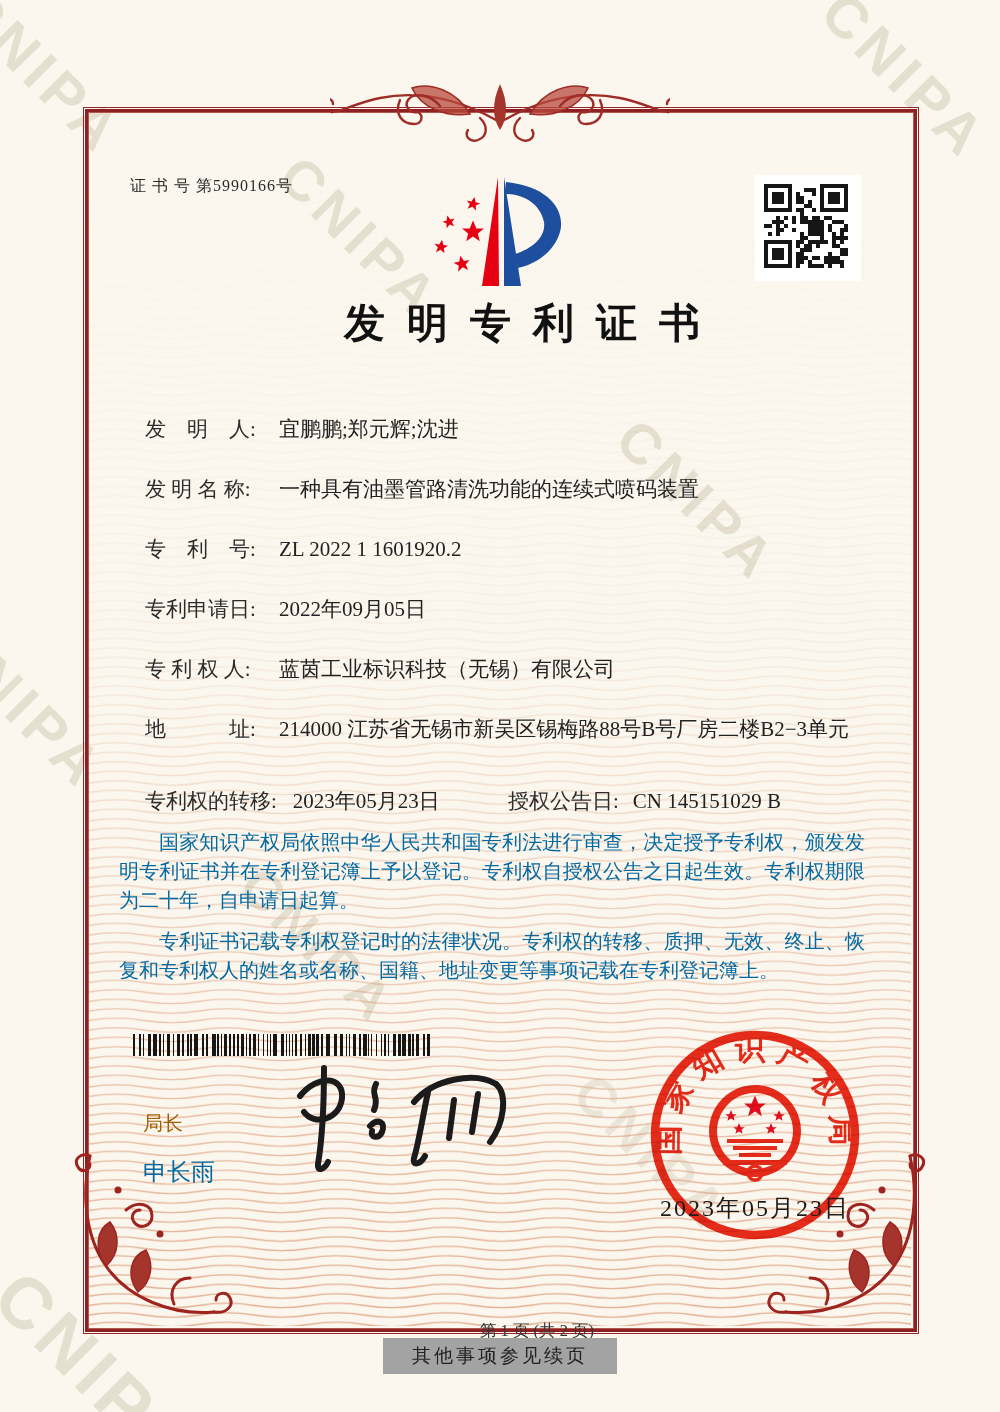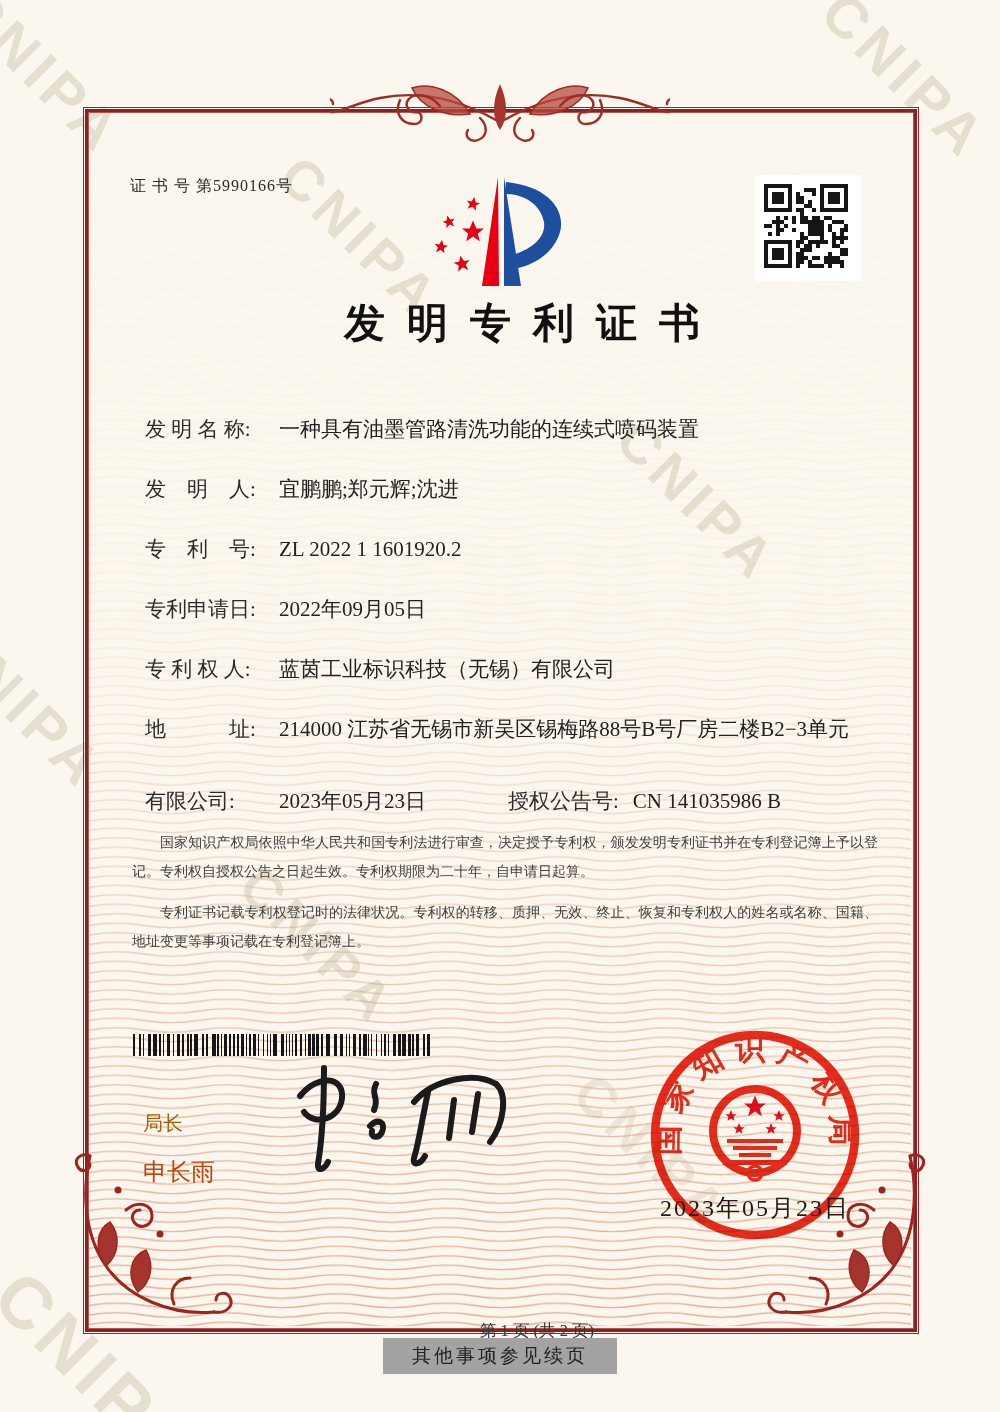--- a/index.html
+++ b/index.html
@@ -23,29 +23,29 @@
          font-weight:bold;letter-spacing:22px;padding-left:34px;box-sizing:border-box;color:#111;}
   
   .fields{position:absolute;left:145px;top:414px;width:740px;font-size:21px;}
   .row{display:flex;align-items:flex-start;min-height:60px;line-height:30px;}
   .row.addr{min-height:72px;}
   .row.last{position:relative;min-height:48px;}
   .flabel{flex:0 0 118px;white-space:pre;color:#2b2b2b;}
   .fvalue{margin-left:16px;width:585px;color:#222;}
   .pair2{position:absolute;left:363px;top:0;display:flex;}
   
-  .paras{position:absolute;left:132px;top:828px;width:746px;font-size:14px;line-height:29px;
-         text-align:justify;color:#404040;}
+  .paras{position:absolute;left:119px;top:828px;width:746px;font-size:20px;line-height:29px;
+         text-align:justify;color:#0369a1;}
   .paras p{margin:0 0 12px 0;text-indent:2em;}
   
   .barcode{position:absolute;left:133px;top:1034px;}
   .officer-title{position:absolute;left:143px;top:1110px;font-size:20px;
       font-family:"Liberation Sans","DejaVu Sans",sans-serif;color:#a16207;}
   .officer-name{position:absolute;left:143px;top:1156px;font-size:24px;
-      font-family:"Liberation Sans","DejaVu Sans",sans-serif;color:#c2410c;}
+      font-family:"Liberation Sans","DejaVu Sans",sans-serif;color:#0369a1;}
   .signature{position:absolute;left:272px;top:1062px;}
   .seal{position:absolute;left:643px;top:1023px;mix-blend-mode:multiply;opacity:.95;}
   .page-num{position:absolute;left:0;top:1320px;width:1000px;text-align:center;font-size:16.5px;color:#333;padding-left:37px;}
   .cont-band{position:absolute;left:383px;top:1338px;width:234px;height:36px;background:#a3a3a3;
        display:flex;align-items:center;justify-content:center;font-size:19px;letter-spacing:3px;color:#222;}
   .orn{position:absolute;pointer-events:none;}
 </style>
 </head>
 <body>
 
@@ -286,49 +286,49 @@
     <use href="#star" transform="translate(48,32) scale(0.72) rotate(12)"></use>
     <use href="#star" transform="translate(24,50) scale(0.66) rotate(-15)"></use>
     <use href="#star" transform="translate(16,75) scale(0.72) rotate(8)"></use>
     <use href="#star" transform="translate(37,92) scale(0.85) rotate(-10)"></use>
   </svg>
 
   <div class="title">发明专利证书</div>
 
   <div class="fields">
     <div class="row">
+      <span class="flabel">发　明　人:</span>
+      <span class="fvalue">宜鹏鹏;郑元辉;沈进</span>
+    </div>
+    <div class="row">
       <span class="flabel">发 明 名 称:</span>
       <span class="fvalue">一种具有油墨管路清洗功能的连续式喷码装置</span>
-    </div>
-    <div class="row">
-      <span class="flabel">发　明　人:</span>
-      <span class="fvalue">宜鹏鹏;郑元辉;沈进</span>
     </div>
     <div class="row">
       <span class="flabel">专　利　号:</span>
       <span class="fvalue">ZL 2022 1 1601920.2</span>
     </div>
     <div class="row">
       <span class="flabel">专利申请日:</span>
       <span class="fvalue">2022年09月05日</span>
     </div>
     <div class="row">
       <span class="flabel">专 利 权 人:</span>
       <span class="fvalue">蓝茵工业标识科技（无锡）有限公司</span>
     </div>
     <div class="row addr">
       <span class="flabel">地　　　址:</span>
       <span class="fvalue" style="width:575px;">214000 江苏省无锡市新吴区锡梅路88号B号厂房二楼B2−3单元</span>
     </div>
     <div class="row last">
-      <span class="flabel">有限公司:</span>
+      <span class="flabel">专利权的转移:</span>
       <span class="fvalue">2023年05月23日</span>
       <span class="pair2">
-        <span class="flabel" style="flex:none;">授权公告号:</span>
-        <span style="margin-left:14px;">CN 141035986 B</span>
+        <span class="flabel" style="flex:none;">授权公告日:</span>
+        <span style="margin-left:14px;">CN 145151029 B</span>
       </span>
     </div>
   </div>
 
   <div class="paras">
     <p>国家知识产权局依照中华人民共和国专利法进行审查，决定授予专利权，颁发发明专利证书并在专利登记簿上予以登记。专利权自授权公告之日起生效。专利权期限为二十年，自申请日起算。</p>
     <p>专利证书记载专利权登记时的法律状况。专利权的转移、质押、无效、终止、恢复和专利权人的姓名或名称、国籍、地址变更等事项记载在专利登记簿上。</p>
   </div>
 
   <svg class="barcode" width="308" height="22">

